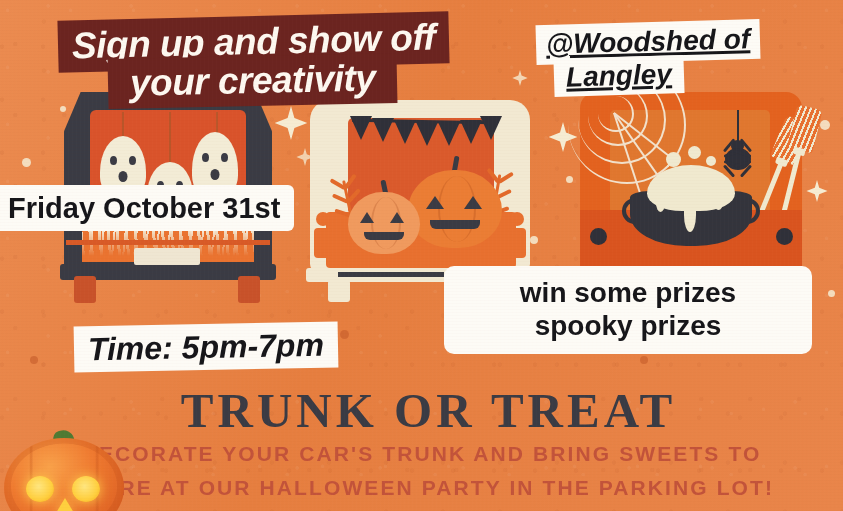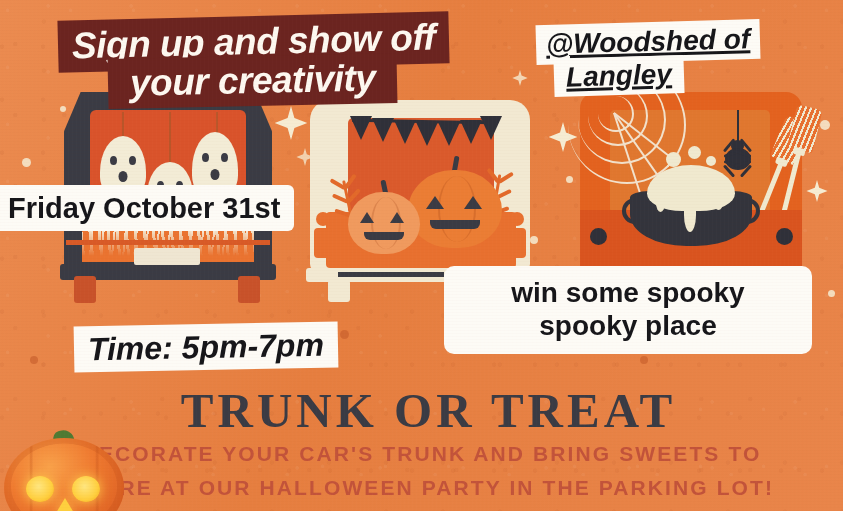--- a/index.html
+++ b/index.html
@@ -511,22 +511,22 @@
   </div>
   <div id="handle-l2" class="banner-white">
     <span class="ul">Langley</span>
   </div>
 
   <div id="date-banner" class="banner-white">Friday October 31st</div>
 
   <div id="time-banner" class="banner-white">Time: 5pm-7pm</div>
 
   <div id="prize-box">
-    <div>win some spooky</div>
-    <div>spooky place</div>
+    <div>win some prizes</div>
+    <div>spooky prizes</div>
   </div>
 
   <div id="main-title">TRUNK OR TREAT</div>
   <div id="sub1" class="sub-line">DECORATE YOUR CAR'S TRUNK AND BRING SWEETS TO</div>
   <div id="sub2" class="sub-line">SHARE AT OUR HALLOWEEN PARTY IN THE PARKING LOT!</div>
 
   <div id="emoji-pumpkin">
     <div class="pstem"></div>
     <div class="pbody"></div>
     <div class="pribs"></div>

